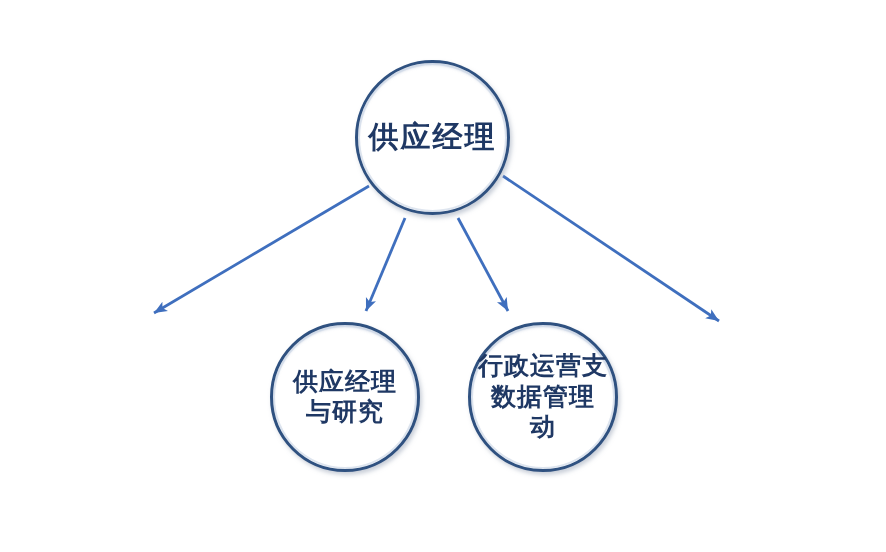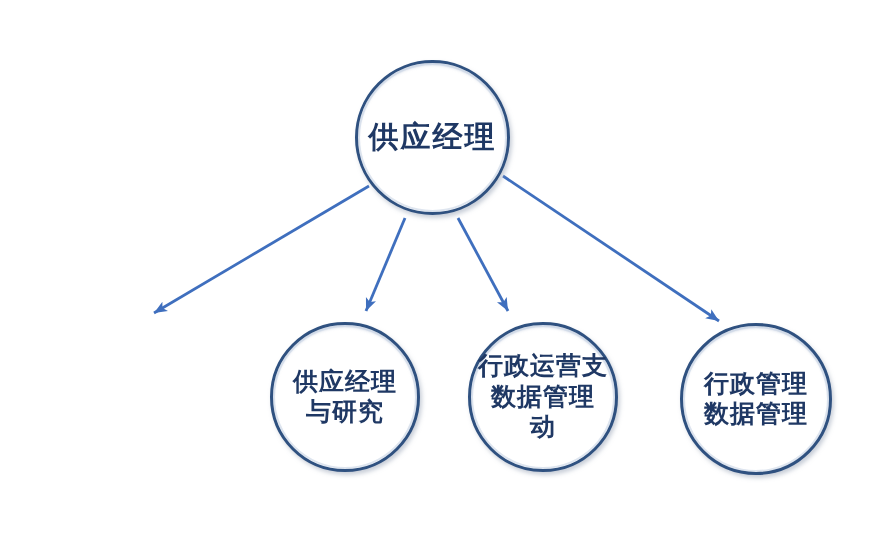--- a/index.html
+++ b/index.html
@@ -92,18 +92,14 @@
     <span class="label">供应经理
 与研究</span>
   </div>
 
   <div class="node node-child" style="left:468px; top:322px; width:150px; height:150px;">
     <span class="label">行政运营支
 数据管理
 动</span>
   </div>
 
-  <div class="node node-child" style="left:680px; top:323px; width:152px; height:152px;">
-    <span class="label">行政管理
-数据管理</span>
-  </div>
 
 </div>
 
 </body></html>

